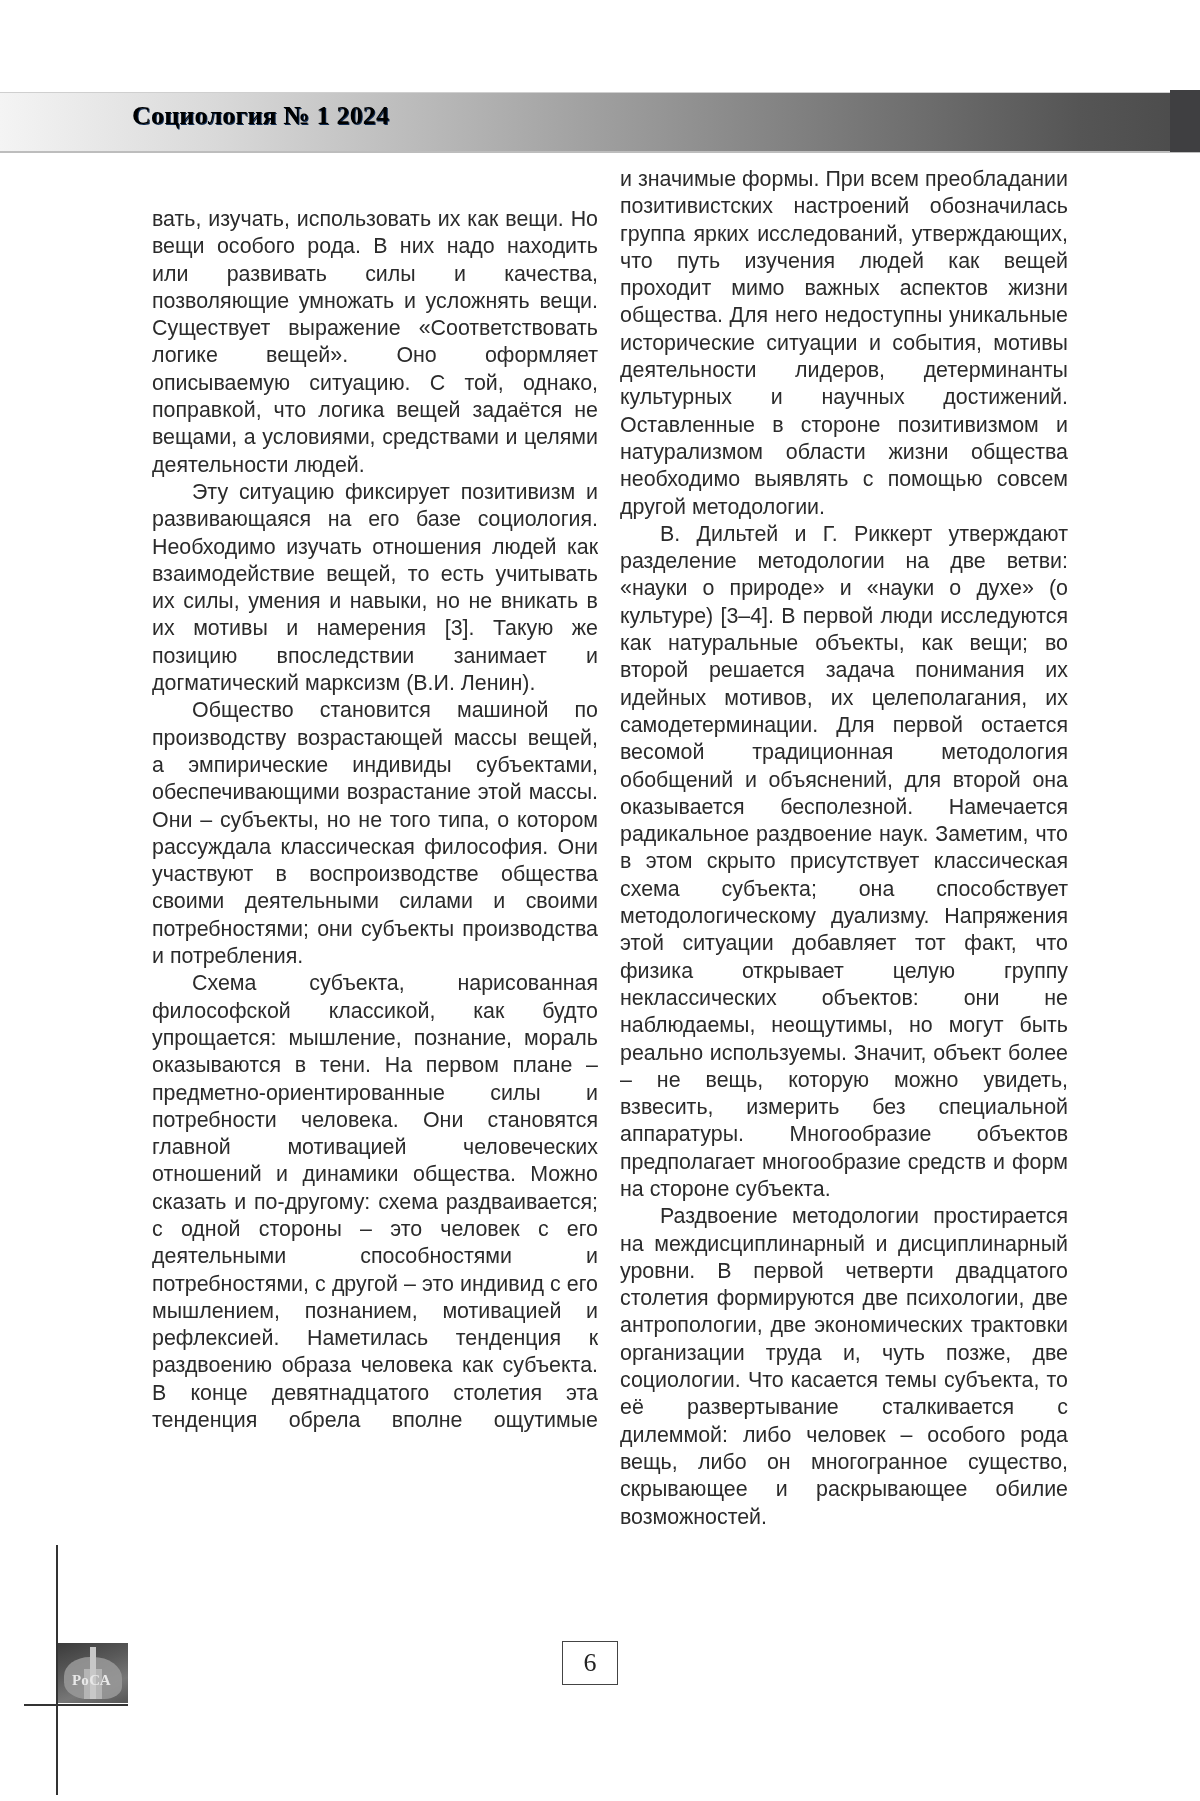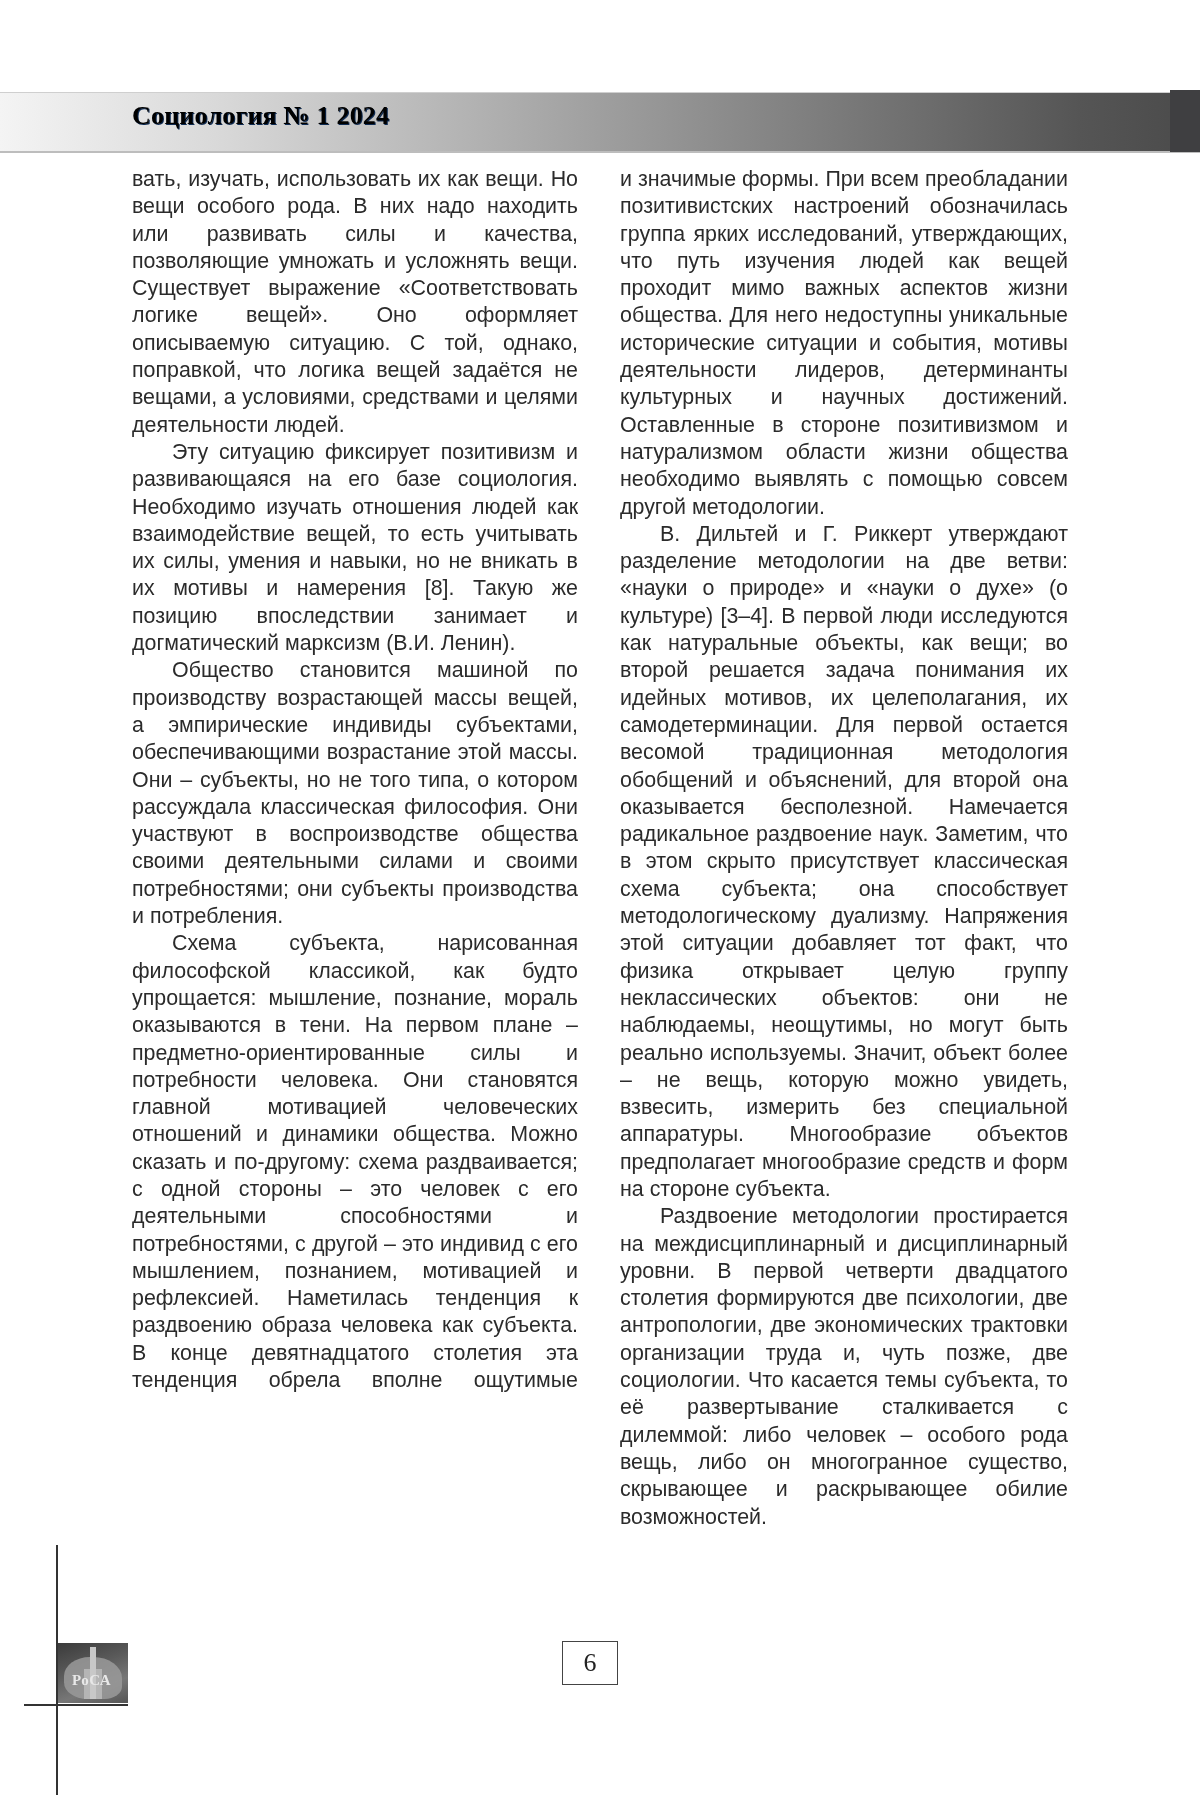--- a/index.html
+++ b/index.html
@@ -17,21 +17,21 @@
   }
   .header-title {
     position:absolute; left:132px; top:101px; font-family:"Liberation Serif", serif;
     font-weight:bold; font-size:26px; color:#000000; letter-spacing:0.2px;
     text-shadow:1px 1px 0 #0d2a52;
   }
   .col {
     position:absolute; top:166px; font-size:21.4px; line-height:27.3px;
     text-align:justify; color:#2b2b2b;
   }
-  .col-left { left:132px; width:446px; }
+  .col-left { left:152px; width:446px;margin-top:40px; }
   .col-right { left:620px; width:448px; }
   .col p { margin:0; text-indent:0; }
   .col p.indent { text-indent:40px; }
   .col p.last-left { text-align-last:justify; }
   .vline { position:absolute; left:56px; top:1545px; width:2px; height:250px; background:#333; }
   .hline { position:absolute; left:24px; top:1704px; width:104px; height:2px; background:#333; }
   .logo {
     position:absolute; left:58px; top:1643px; width:70px; height:60px;
     background:linear-gradient(160deg,#3b3b3b 0%,#5a5a5a 40%,#777 70%,#555 100%);
     overflow:hidden;
@@ -48,21 +48,21 @@
 </style>
 </head>
 <body>
 
 <div class="header-bar"></div>
 <div class="header-cap"></div>
 <div class="header-title">Социология № 1 2024</div>
 
 <div class="col col-left">
   <p>вать, изучать, использовать их как вещи. Но вещи особого рода. В них надо находить или развивать силы и качества, позволяющие умножать и усложнять вещи. Существует выражение «Соответствовать логике вещей». Оно оформляет описываемую ситуацию. С той, однако, поправкой, что логика вещей задаётся не вещами, а условиями, средствами и целями деятельности людей.</p>
-  <p class="indent">Эту ситуацию фиксирует позитивизм и развивающаяся на его базе социология. Необходимо изучать отношения людей как взаимодействие вещей, то есть учитывать их силы, умения и навыки, но не вникать в их мотивы и намерения [8]. Такую же позицию впоследствии занимает и догматический марксизм (В.И. Ленин).</p>
+  <p class="indent">Эту ситуацию фиксирует позитивизм и развивающаяся на его базе социология. Необходимо изучать отношения людей как взаимодействие вещей, то есть учитывать их силы, умения и навыки, но не вникать в их мотивы и намерения [3]. Такую же позицию впоследствии занимает и догматический марксизм (В.И. Ленин).</p>
   <p class="indent">Общество становится машиной по производству возрастающей массы вещей, а эмпирические индивиды субъектами, обеспечивающими возрастание этой массы. Они – субъекты, но не того типа, о котором рассуждала классическая философия. Они участвуют в воспроизводстве общества своими деятельными силами и своими потребностями; они субъекты производства и потребления.</p>
   <p class="indent last-left">Схема субъекта, нарисованная философской классикой, как будто упрощается: мышление, познание, мораль оказываются в тени. На первом плане – предметно-ориентированные силы и потребности человека. Они становятся главной мотивацией человеческих отношений и динамики общества. Можно сказать и по-другому: схема раздваивается; с одной стороны – это человек с его деятельными способностями и потребностями, с другой – это индивид с его мышлением, познанием, мотивацией и рефлексией. Наметилась тенденция к раздвоению образа человека как субъекта. В конце девятнадцатого столетия эта тенденция обрела вполне ощутимые</p>
 </div>
 
 <div class="col col-right">
   <p>и значимые формы. При всем преобладании позитивистских настроений обозначилась группа ярких исследований, утверждающих, что путь изучения людей как вещей проходит мимо важных аспектов жизни общества. Для него недоступны уникальные исторические ситуации и события, мотивы деятельности лидеров, детерминанты культурных и научных достижений. Оставленные в стороне позитивизмом и натурализмом области жизни общества необходимо выявлять с помощью совсем другой методологии.</p>
   <p class="indent">В. Дильтей и Г. Риккерт утверждают разделение методологии на две ветви: «науки о природе» и «науки о духе» (о культуре) [3–4]. В первой люди исследуются как натуральные объекты, как вещи; во второй решается задача понимания их идейных мотивов, их целеполагания, их самодетерминации. Для первой остается весомой традиционная методология обобщений и объяснений, для второй она оказывается бесполезной. Намечается радикальное раздвоение наук. Заметим, что в этом скрыто присутствует классическая схема субъекта; она способствует методологическому дуализму. Напряжения этой ситуации добавляет тот факт, что физика открывает целую группу неклассических объектов: они не наблюдаемы, неощутимы, но могут быть реально используемы. Значит, объект более – не вещь, которую можно увидеть, взвесить, измерить без специальной аппаратуры. Многообразие объектов предполагает многообразие средств и форм на стороне субъекта.</p>
   <p class="indent">Раздвоение методологии простирается на междисциплинарный и дисциплинарный уровни. В первой четверти двадцатого столетия формируются две психологии, две антропологии, две экономических трактовки организации труда и, чуть позже, две социологии. Что касается темы субъекта, то её развертывание сталкивается с дилеммой: либо человек – особого рода вещь, либо он многогранное существо, скрывающее и раскрывающее обилие возможностей.</p>
 </div>
 

